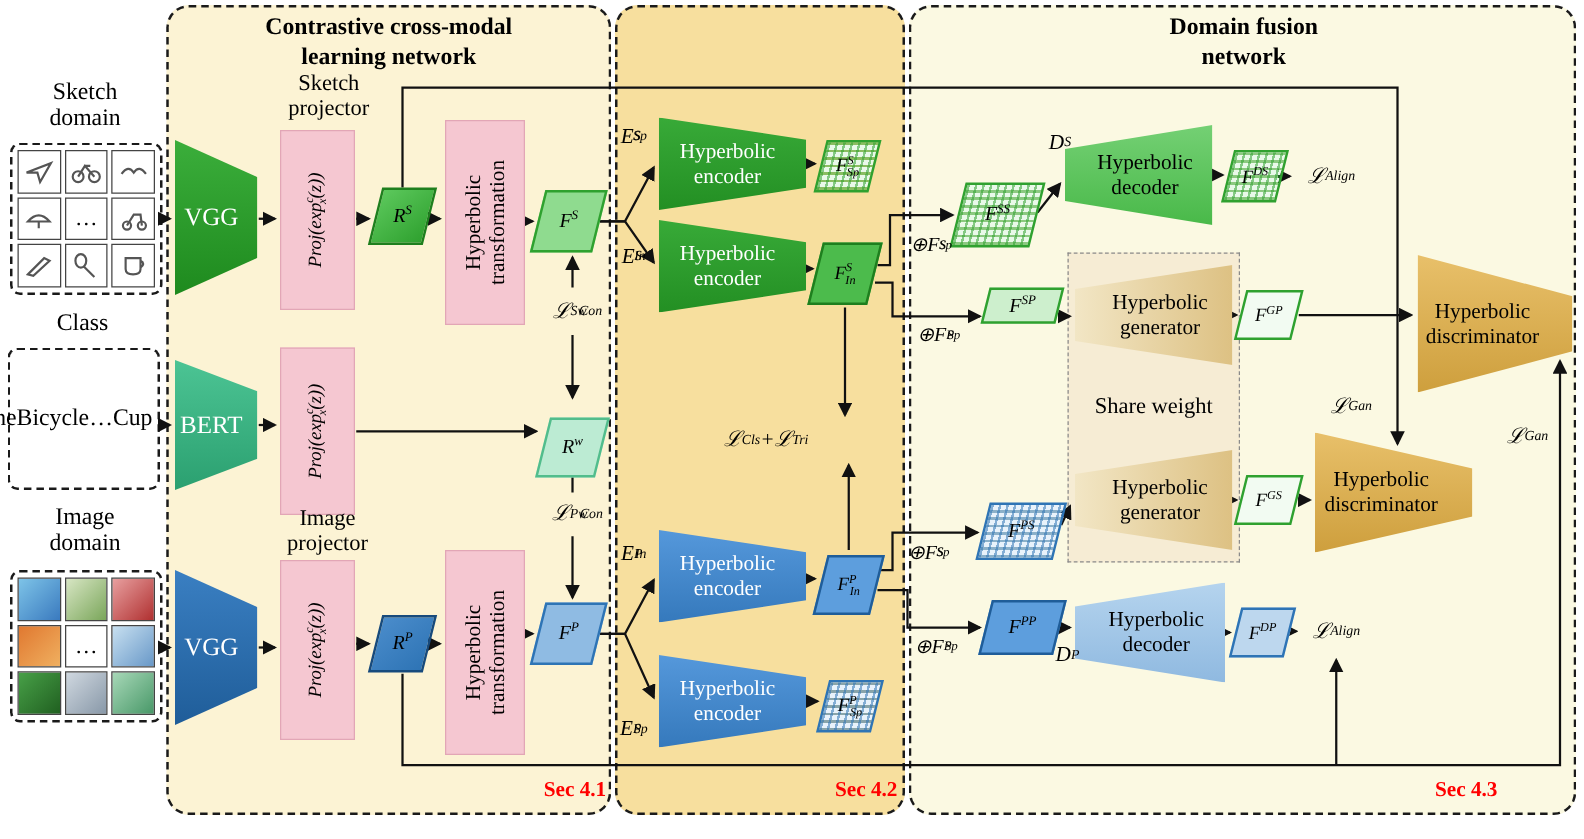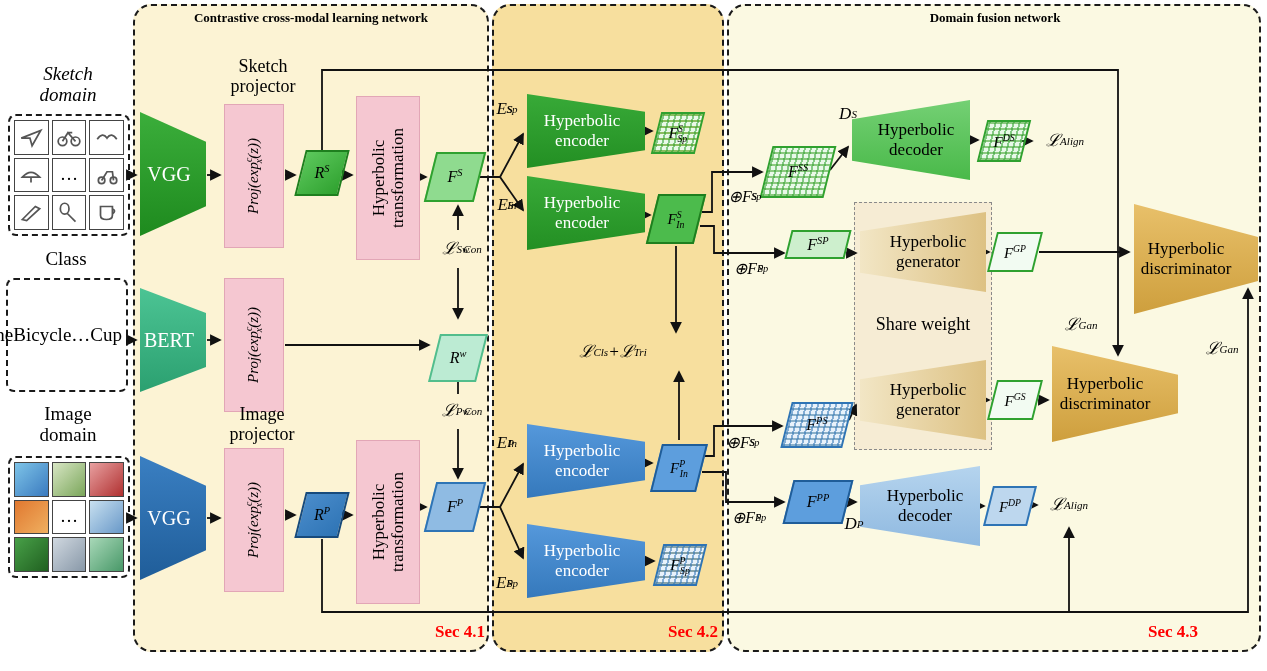--- a/index.html
+++ b/index.html
@@ -1,20 +1,20 @@
 <!DOCTYPE html>
 <html><head>
 <meta charset="utf-8">
 <style>
   html,body{margin:0;padding:0;background:#fff;}
   #canvas{position:relative;width:1267px;height:671px;background:#fff;overflow:hidden;
           font-family:"Liberation Serif",serif;color:#000;}
   .section{position:absolute;border:2px dashed #1a1a1a;border-radius:18px;box-sizing:border-box;}
   .bg1{background:#FCF3D4;} .bg2{background:#F7DF9E;} .bg3{background:#FBF9E2;}
-  .title{position:absolute;font-weight:bold;font-size:13px;text-align:center;line-height:1.25;}
+  .title{position:absolute;font-weight:bold;font-size:19px;text-align:center;line-height:1.25;}
   .seclab{position:absolute;font-weight:bold;font-size:17px;color:#FF0000;text-align:right;}
   .lbl{position:absolute;display:flex;align-items:center;justify-content:center;text-align:center;line-height:1.1;}
   .math{font-style:italic;font-family:"Liberation Serif",serif;}
   sup,sub{font-size:65%;font-style:italic;}
   sup + sub{margin-left:-0.55em;}
   .dombox{position:absolute;border:2px dashed #1a1a1a;border-radius:8px;background:#fff;box-sizing:border-box;padding:4px;}
   .grid3{display:grid;grid-template-columns:repeat(3,1fr);grid-template-rows:repeat(3,1fr);gap:3px;width:100%;height:100%;}
   .cell{background:#fff;border:1px solid #444;display:flex;align-items:center;justify-content:center;font-size:18px;overflow:hidden;}
   .cell svg{stroke:#555;fill:none;stroke-width:1.6;width:26px;height:26px;}
   .classbox{display:flex;justify-content:flex-end;align-items:center;font-size:19px;line-height:1.45;}
@@ -117,21 +117,21 @@
         <path d="M1039,400 L1048,400"></path>
       <path d="M849,502 L856,502"></path>
         <path d="M981,506 L984,506"></path>
         <path d="M1033,505 L1037,505"></path>
       <path d="M322,150 L322,70 L1118,70 L1118,355"></path>
       <path d="M322,539 L322,612 L1248,612 L1248,289"></path>
       <path d="M1069,612 L1069,528"></path>
     </g>
   </svg>
 
-  <div class="lbl" style="left:28px;top:62px;width:80px;height:46px;font-size:19px;font-style:italic;">Sketch domain</div>
+  <div class="lbl" style="left:28px;top:62px;width:80px;height:46px;font-size:19px;">Sketch domain</div>
   <div class="dombox" style="left:8px;top:114px;width:122px;height:122px;">
     <div class="grid3">
       <div class="cell">
           <svg viewBox="0 0 24 24">
             <path d="M3,13 L21,6 L13,20 L11,13 Z"></path>
           </svg>
         </div>
       <div class="cell">
           <svg viewBox="0 0 24 24">
             <circle cx="6" cy="16" r="4"></circle>

